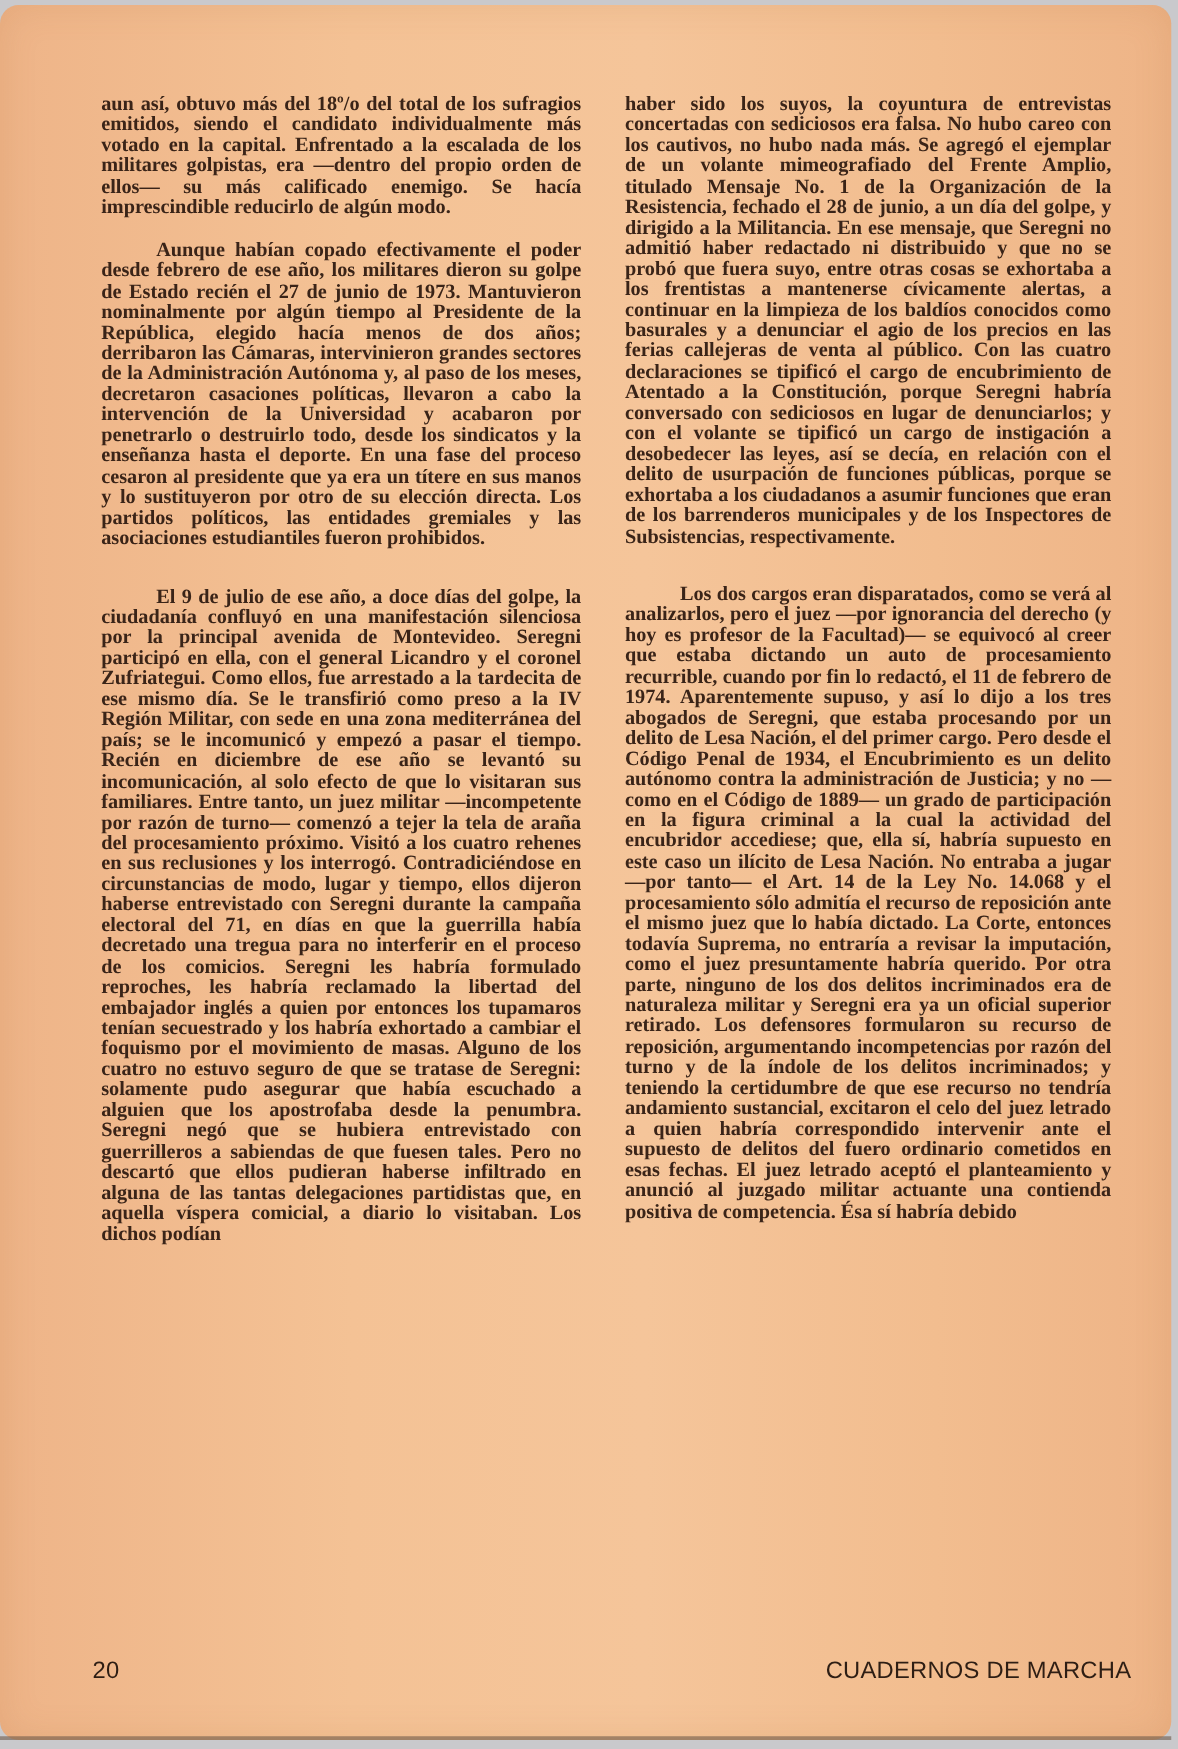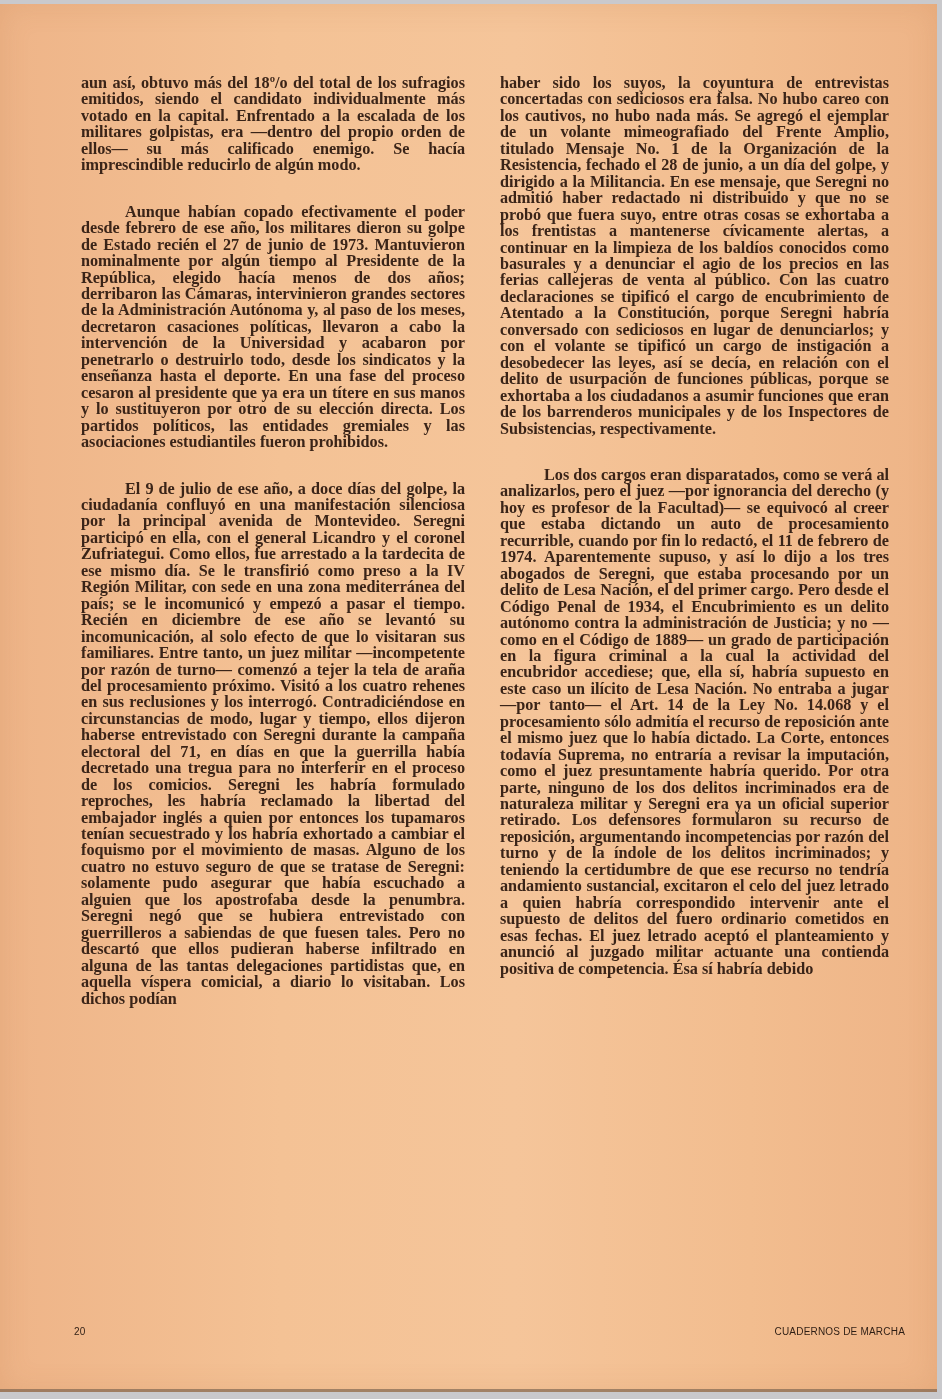--- a/index.html
+++ b/index.html
@@ -14,20 +14,21 @@
       overflow: hidden;
     }
     .page {
       position: absolute;
       left: 0;
       top: 4px;
       width: 937px;
       height: 1388px;
       background: linear-gradient(90deg, #eeb488 0%, #f4c295 30%, #f5c59a 55%, #f2bd8f 80%, #eeb487 100%);
       box-shadow: inset 0 0 30px rgba(170, 100, 50, 0.15);
+      border-radius: 15px;
     }
     .page::after {
       content: "";
       position: absolute;
       left: 0; right: 0; bottom: 0;
       height: 3px;
       background: #6e5a4a;
       opacity: 0.6;
     }
     .column {
@@ -52,28 +53,28 @@
     .para {
       margin: 0;
       padding: 0;
     }
     .para + .para {
       margin-top: 26px;
     }
     .para.indent {
       text-indent: 44px;
     }
-    .col-left .p2 { margin-top: 30px; }
+    .col-left .p2 { margin-top: 18px; }
     .col-left .p3 { margin-top: 30px; }
     .col-right .p2 { margin-top: 30px; }
     .footer {
       position: absolute;
       top: 1322px;
       font-family: "Liberation Sans", "DejaVu Sans", sans-serif;
-      font-size: 10px;
+      font-size: 19px;
       color: #2e1e14;
       letter-spacing: 0.2px;
     }
     .page-number {
       left: 74px;
     }
     .publication {
       right: 32px;
     }
   </style>

